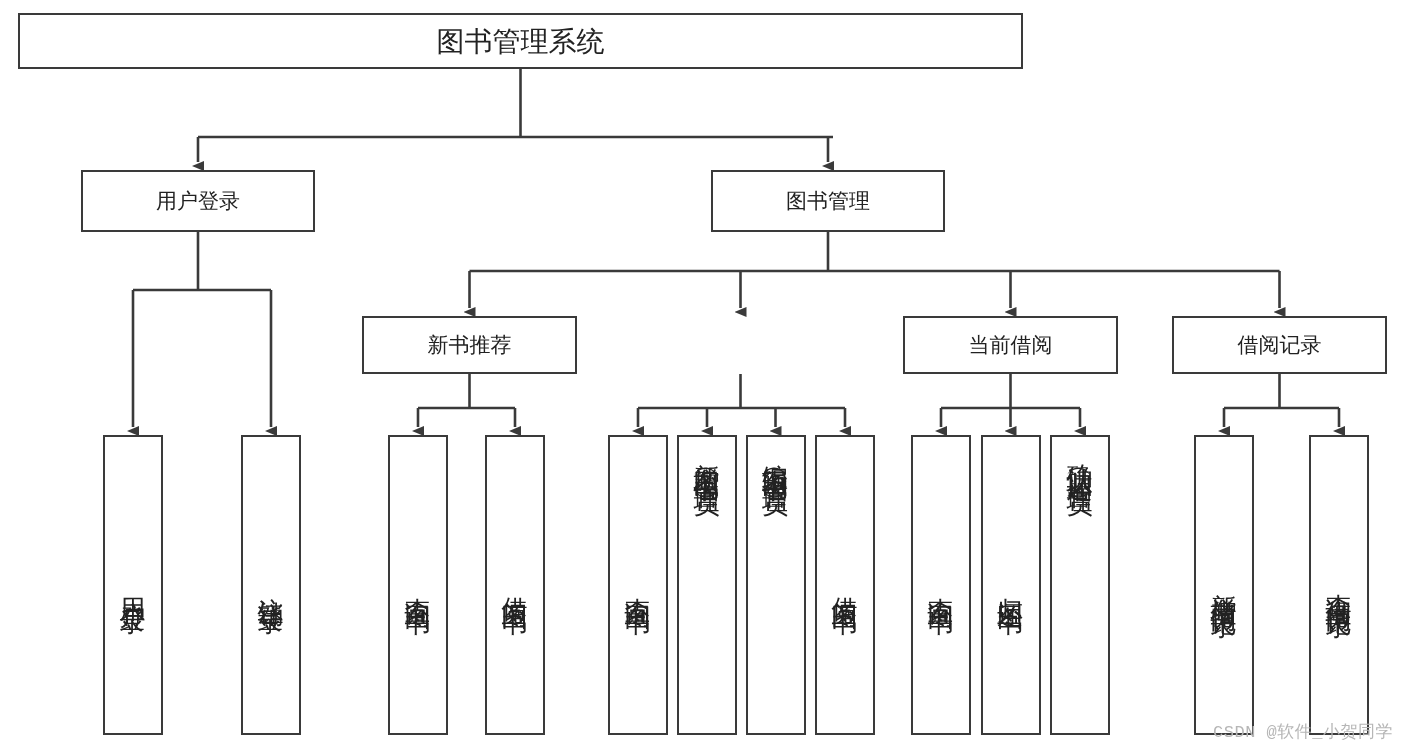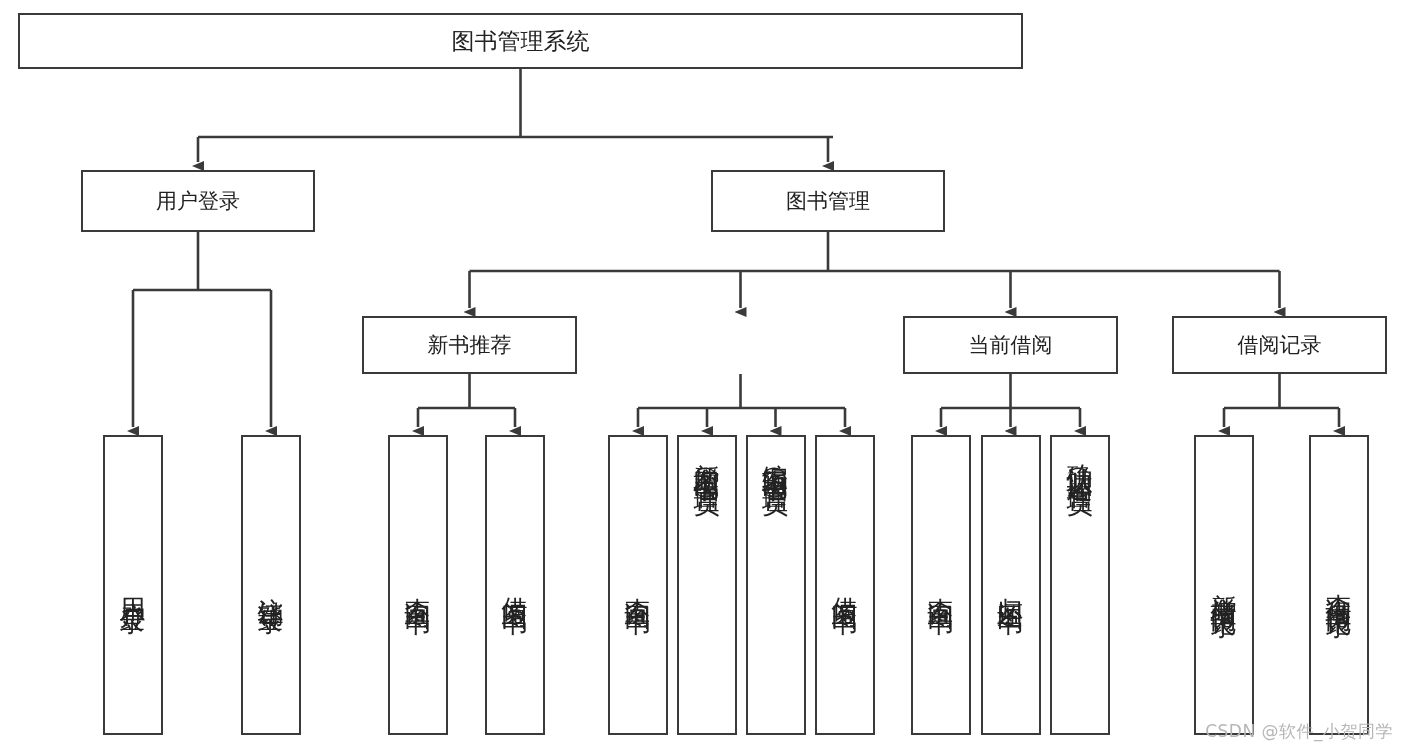--- a/index.html
+++ b/index.html
@@ -35,21 +35,21 @@
     z-index: 3;
   }
   .node-label {
     color: #222222;
     text-align: center;
     line-height: 1.25;
     white-space: nowrap;
   }
   
   .node.root { left: 18px; top: 13px; width: 1005px; height: 56px; }
-  .node.root .node-label { font-size: 23px; }
+  .node.root .node-label { font-size: 28px; }
 
   
   .node.lvl2 { width: 234px; height: 62px; top: 170px; }
   .node.lvl2 .node-label { font-size: 21px; }
   .node.n-userlogin { left: 81px; }
   .node.n-bookmgmt  { left: 711px; }
 
   
   .node.lvl3 { width: 215px; height: 58px; top: 316px; }
   .node.lvl3 .node-label { font-size: 21px; }
@@ -83,20 +83,21 @@
   .watermark {
     position: absolute;
     right: 12px;
     bottom: 4px;
     font-size: 17px;
     color: #b6b6b6;
     letter-spacing: 0.5px;
     z-index: 6;
     white-space: nowrap;
     user-select: none;
+    font-family: Liberation Mono, monospace;
   }
 </style>
 </head>
 <body>
 
 <div id="canvas">
 
   <svg id="edges" viewBox="0 0 1405 747" width="1405" height="747" xmlns="http://www.w3.org/2000/svg">
     <defs>
       <marker id="arrow" markerWidth="10" markerHeight="12" refX="1" refY="6" orient="auto" markerUnits="userSpaceOnUse">

